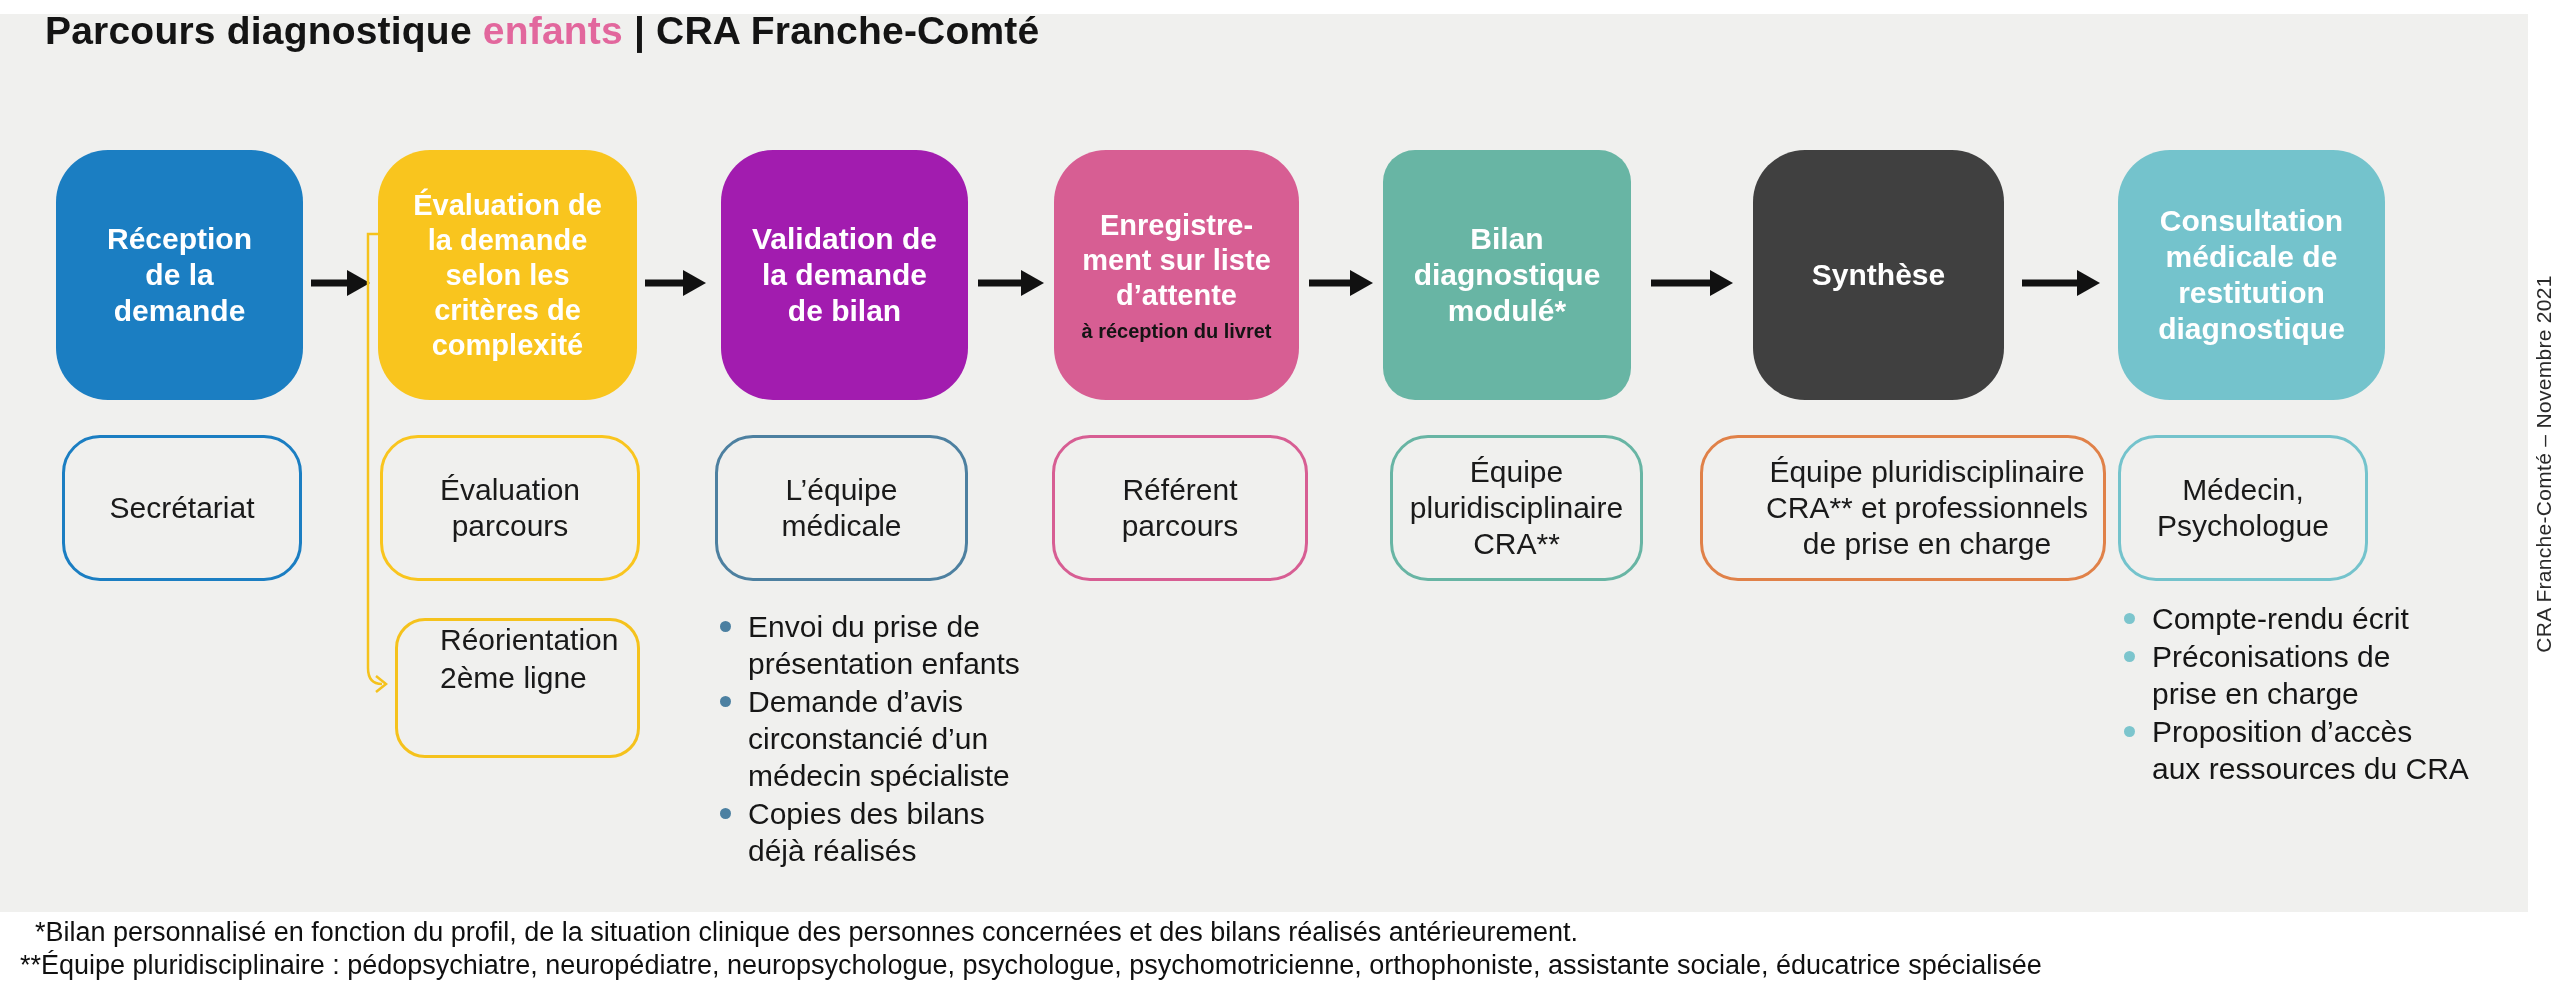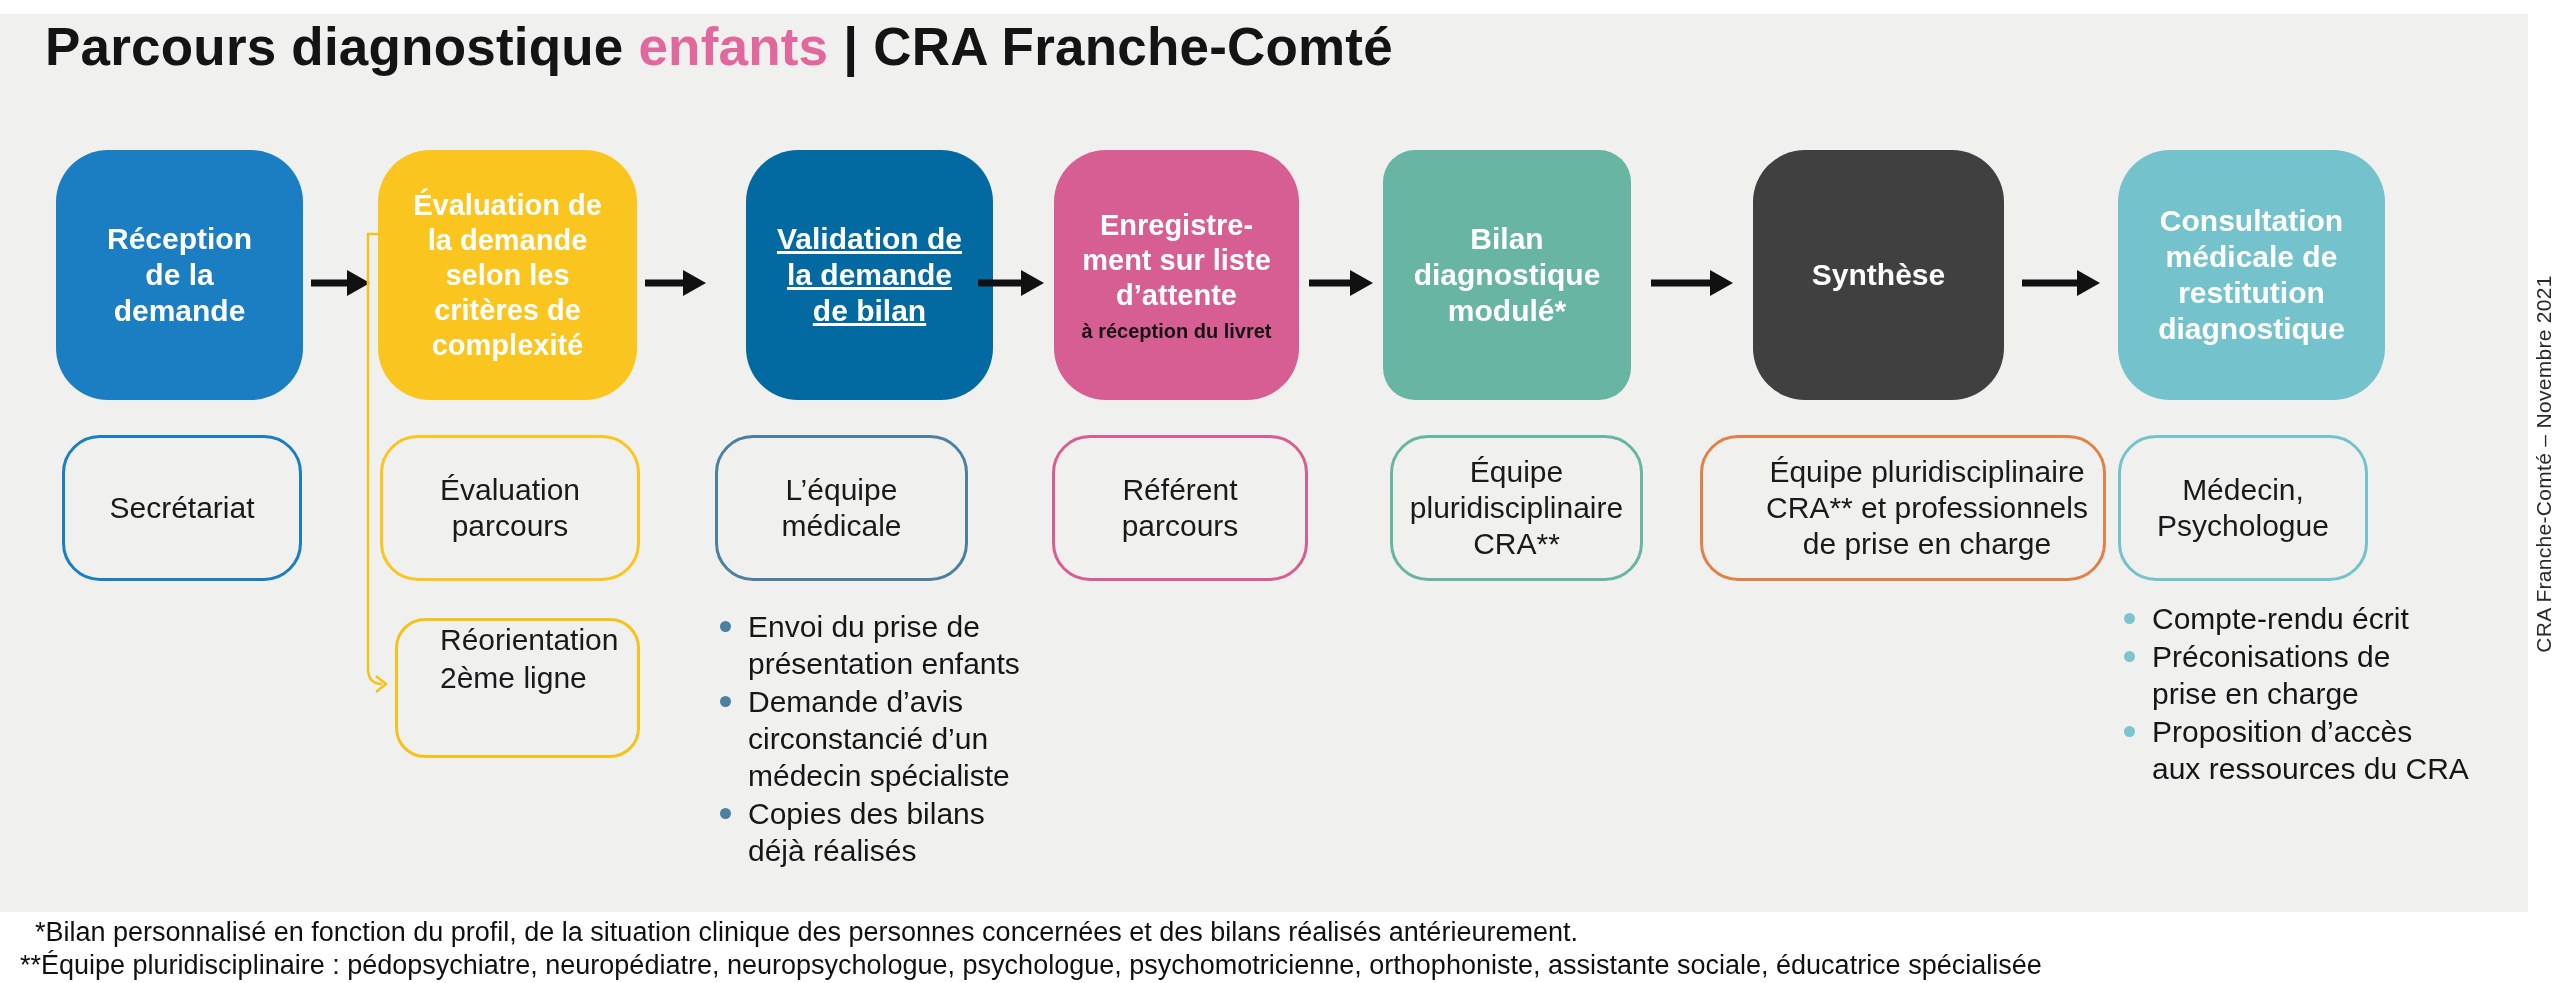--- a/index.html
+++ b/index.html
@@ -4,21 +4,21 @@
 <style>
   html,body{margin:0;padding:0;}
   body{
     width:2560px;height:983px;position:relative;background:#ffffff;
     font-family:"Liberation Sans","DejaVu Sans",sans-serif;
     color:#141414;overflow:hidden;
   }
   .abs{position:absolute;}
   #canvas-bg{left:0;top:14px;width:2528px;height:898px;background:#f0f0ee;}
   
-  #title{left:45px;top:16px;font-size:53px;font-weight:800;letter-spacing:.2px;color:#141414;white-space:nowrap;}
+  #title{left:45px;top:9px;font-size:39px;font-weight:800;letter-spacing:.2px;color:#141414;white-space:nowrap;}
   #title .hl{font-weight:800;}
   
   .step-box{
     top:150px;height:250px;border-radius:52px;
     display:flex;flex-direction:column;align-items:center;justify-content:center;
     color:#ffffff;font-weight:800;font-size:30px;line-height:36px;text-align:center;
     white-space:pre-line;box-sizing:border-box;
   }
   .step-box .sub{font-size:20px;line-height:24px;color:#141414;font-weight:700;margin-top:6px;white-space:pre-line;}
   
@@ -61,21 +61,21 @@
 </div>
 
 <div class="abs step-box" style="left: 56px; width: 247px; background: rgb(27, 126, 194);"><span>Réception
 de la
 demande</span></div>
 <div class="abs step-box" style="left: 378px; width: 259px; font-size: 29px; line-height: 35px; background: rgb(249, 197, 30);"><span>Évaluation de
 la demande
 selon les
 critères de
 complexité</span></div>
-<div class="abs step-box" style="left: 746px; width: 247px; background: #0369a1; text-decoration: underline;"><span>Validation de
+<div class="abs step-box" style="left: 721px; width: 247px; background: #a21caf;"><span>Validation de
 la demande
 de bilan</span></div>
 <div class="abs step-box" style="left: 1054px; width: 245px; font-size: 29px; line-height: 35px; background: rgb(215, 94, 147);">
   <span>Enregistre-
 ment sur liste
 d’attente</span>
   <span class="sub">à réception du livret</span>
 </div>
 <div class="abs step-box" style="left: 1383px; width: 248px; background: rgb(104, 181, 164); border-radius: 32px;"><span>Bilan
 diagnostique

